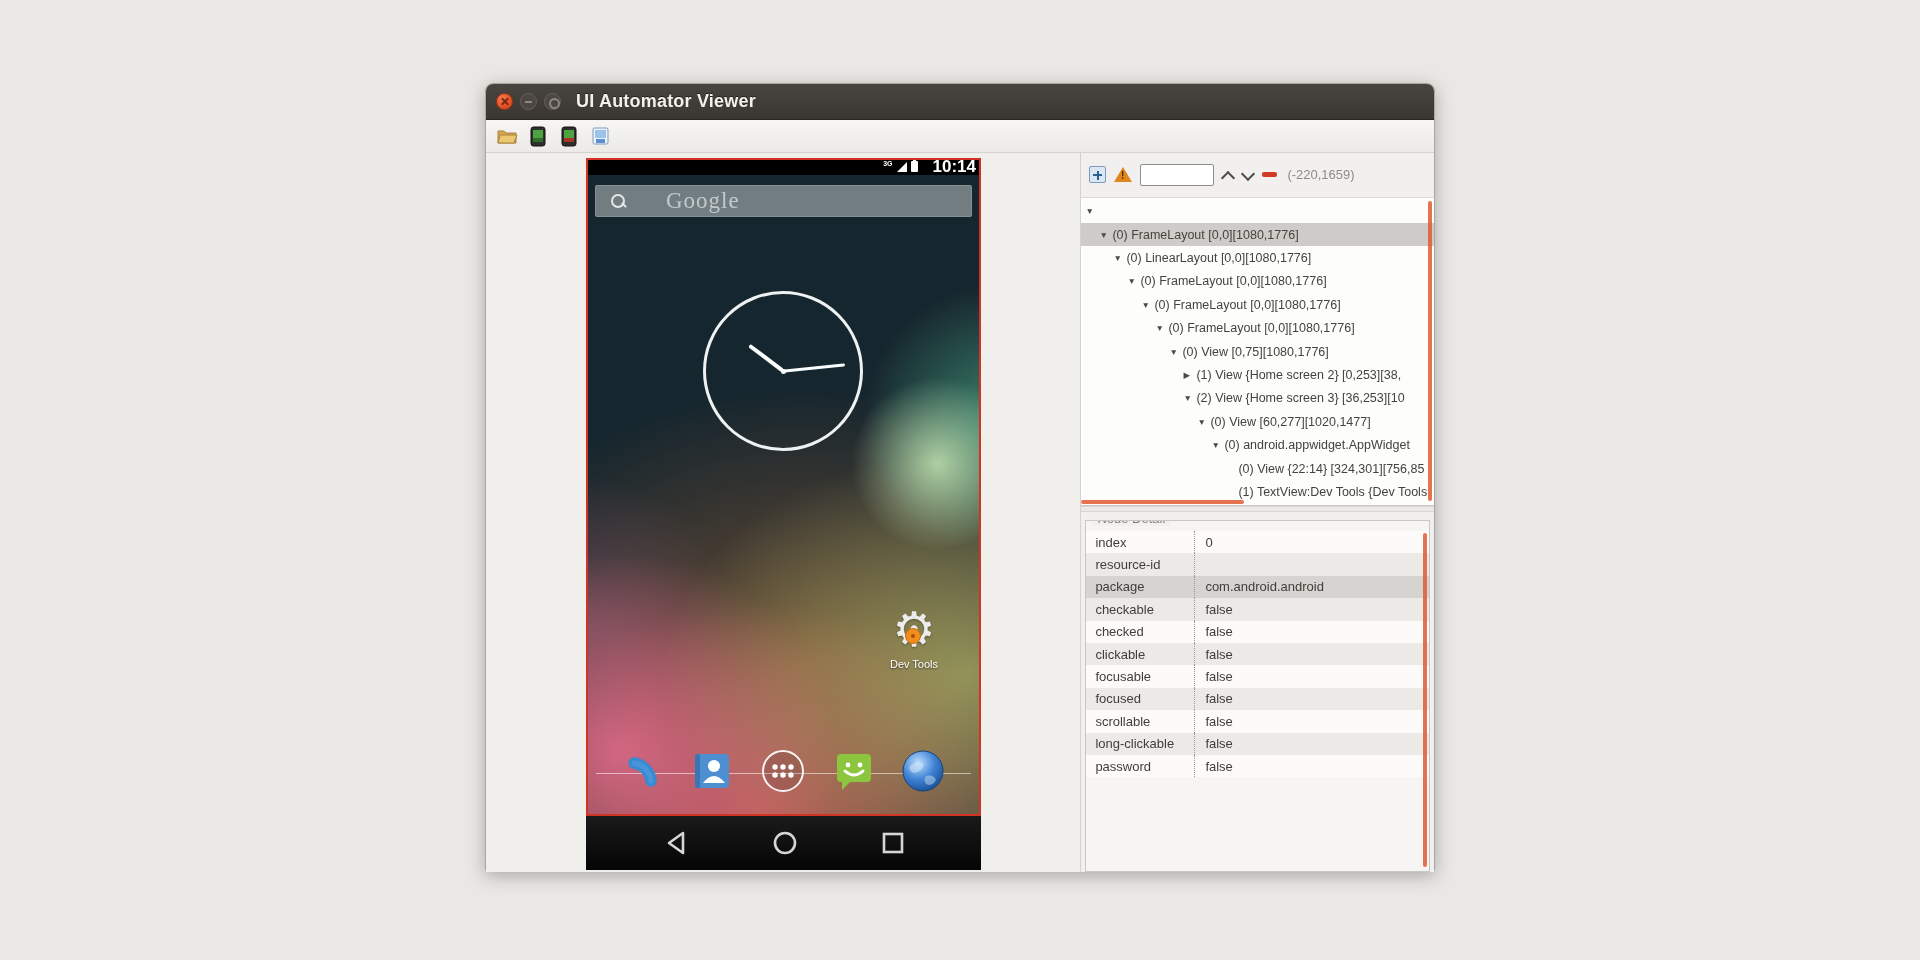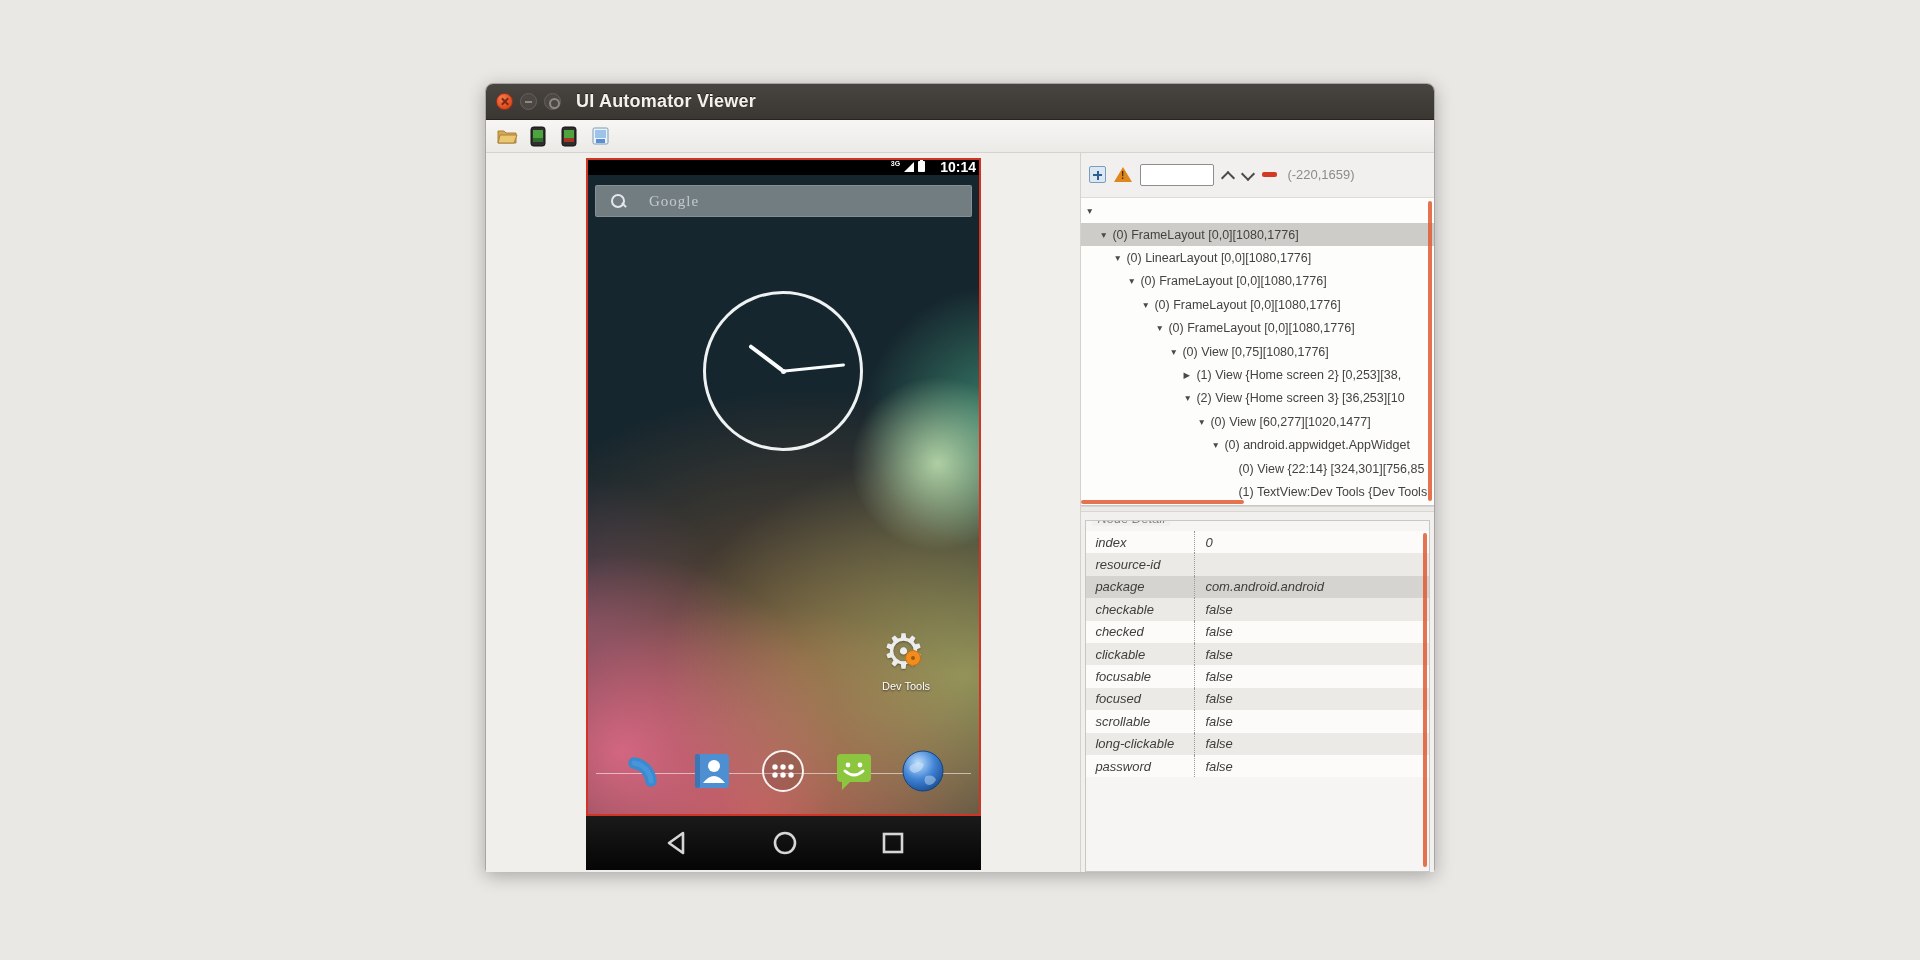--- a/index.html
+++ b/index.html
@@ -45,42 +45,42 @@
       radial-gradient(ellipse 380px 300px at 44% 102%, rgba(214,96,92,.85), rgba(214,96,92,0) 75%),
       radial-gradient(ellipse 520px 390px at 56% 76%, rgba(163,102,56,.6), rgba(163,102,56,0) 70%),
       radial-gradient(ellipse 210px 210px at 0% 70%, rgba(160,95,150,.4), rgba(160,95,150,0) 70%),
       #16262e; }
   .statusbar { position:absolute; left:0; top:0; width:395px; height:17px; background:#000;
                display:flex; align-items:center; justify-content:flex-end; gap:4px; padding-right:5px; }
   .sb-3g { color:#fff; font-size:7px; font-weight:bold; transform:translateY(-3px); }
   .sb-signal { width:0; height:0; border-left:10px solid transparent; border-bottom:10px solid #fdfdfd; }
   .sb-battery { width:7px; height:11px; background:#fdfdfd; border-radius:1px; position:relative; }
   .sb-battery::before { content:""; position:absolute; left:2px; top:-2px; width:3px; height:2px; background:#fdfdfd; }
-  .sb-time { color:#fff; font-size:14px; font-weight:bold; margin-left:11px; }
+  .sb-time { color:#fff; font-size:17px; font-weight:bold; margin-left:11px; }
 
   .searchbar { position:absolute; left:9px; top:27px; width:377px; height:32px;
                background:rgba(150,160,164,.72); border:1px solid rgba(255,255,255,.14);
                border-radius:2px; display:flex; align-items:center; }
   .mag { position:relative; width:15px; height:15px; margin-left:15px; }
   .mag::before { content:""; position:absolute; left:0; top:0; width:10px; height:10px;
                  border:2px solid #e4e8ea; border-radius:50%; }
   .mag::after { content:""; position:absolute; left:10px; top:10px; width:6px; height:2px;
                 background:#e4e8ea; transform:rotate(45deg); }
-  .glogo { font-family:"Liberation Serif", serif; font-size:15px; color:rgba(236,241,243,.66);
-           margin-left:23px; letter-spacing:1px; }
+  .glogo { font-family:"Liberation Serif", serif; font-size:23px; color:rgba(236,241,243,.66);
+           margin-left:40px; letter-spacing:1px; }
 
   .clock { position:absolute; left:117px; top:133px; width:160px; height:160px;
            border:3px solid rgba(250,253,253,.95); border-radius:50%; }
   .hand { position:absolute; left:50%; bottom:50%; transform-origin:50% 100%; background:#fafdfd; border-radius:2px; }
   .hand.minute { width:2.5px; height:62px; margin-left:-1.25px; transform:rotate(84deg); }
   .hand.hour { width:3.5px; height:42px; margin-left:-1.75px; transform:rotate(-53deg); }
   .clock-dot { position:absolute; left:50%; top:50%; width:5px; height:5px; margin:-2.5px;
                background:#fafdfd; border-radius:50%; }
 
-  .devtools { position:absolute; left:296px; top:470px; width:64px; }
+  .devtools { position:absolute; left:296px; top:448px; width:64px; text-align:center; }
   .gear-wrap { position:relative; height:48px; }
   .gear-glyph { font-size:48px; line-height:48px; color:#ececec;
                 text-shadow:0 1px 2px rgba(0,0,0,.35); }
   .gear-center { position:absolute; left:50%; top:22px; width:16px; height:16px; margin-left:-9px;
                  background:#ef8e1f; border-radius:50%; border:1px solid #c96d12; }
   .gear-center::after { content:""; position:absolute; left:5px; top:5px; width:4px; height:4px;
                  background:#a85408; border-radius:50%; }
   .devtools-label { color:#fff; font-size:11px; margin-top:4px; text-shadow:0 1px 2px rgba(0,0,0,.6); }
 
   .dock-divider { position:absolute; left:10px; top:615px; width:375px; height:1px;
@@ -124,21 +124,21 @@
   .tree-row .arrow { width:13px; font-size:8.5px; color:#4c4a46; flex:none; }
   .tree-row .tlabel { overflow:hidden; }
 
   .vscroll { position:absolute; right:2px; width:4px; background:#e2593059; background:#e05a31;
              opacity:.85; border-radius:2px; z-index:6; }
   .hscroll { position:absolute; left:0; bottom:1px; height:4px; width:46%; background:#e05a31;
              opacity:.85; border-radius:2px; z-index:6; }
 
   .splitter { height:6px; background:#eceae7; border-top:1px solid #d8d6d2; border-bottom:1px solid #d8d6d2; }
 
-  .node-detail { flex:1; position:relative; padding:2px 4px 0 4px;font-style:italic; }
+  .node-detail { flex:1; position:relative; padding:2px 4px 0 4px; }
   .nd-box { position:relative; height:352px; border:1px solid #c9c7c3; margin-top:6px;
             background:#f6f5f3; overflow:hidden; }
   .nd-title { position:absolute; top:-2px; left:6px; transform:translateY(-55%); background:#f1f0ee;
               padding:0 5px; color:#85837e; font-size:13px; z-index:2; }
   .nd-rows { margin-top:10px; }
   .nd-row { display:flex; height:22.4px; align-items:center; font-size:13px; color:#3f3e3a; }
   .nd-row:nth-child(even) { background:#ebeae7; }
   .nd-row:nth-child(odd) { background:#fcfbfa; }
   .nd-row.sel { background:#d6d4d0; }
   .nd-key { width:108px; padding-left:9px; flex:none; }

